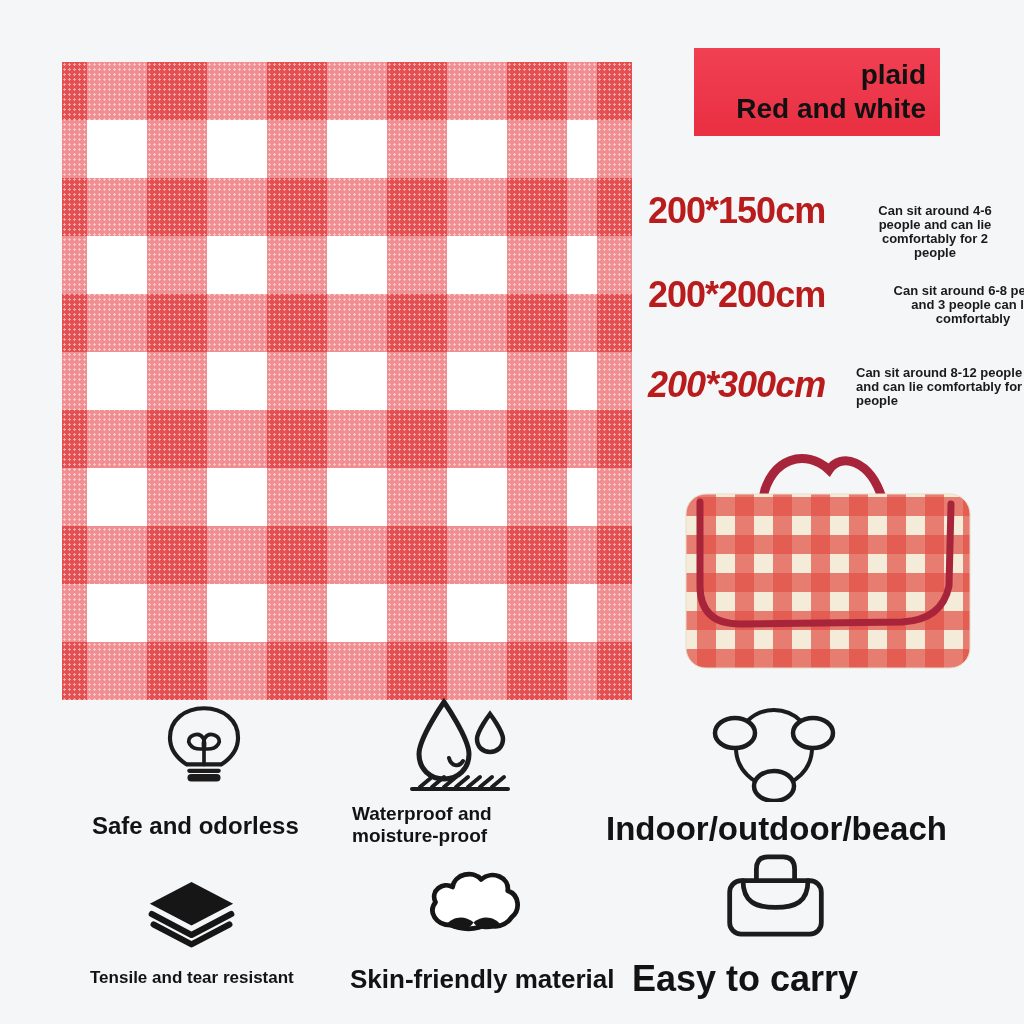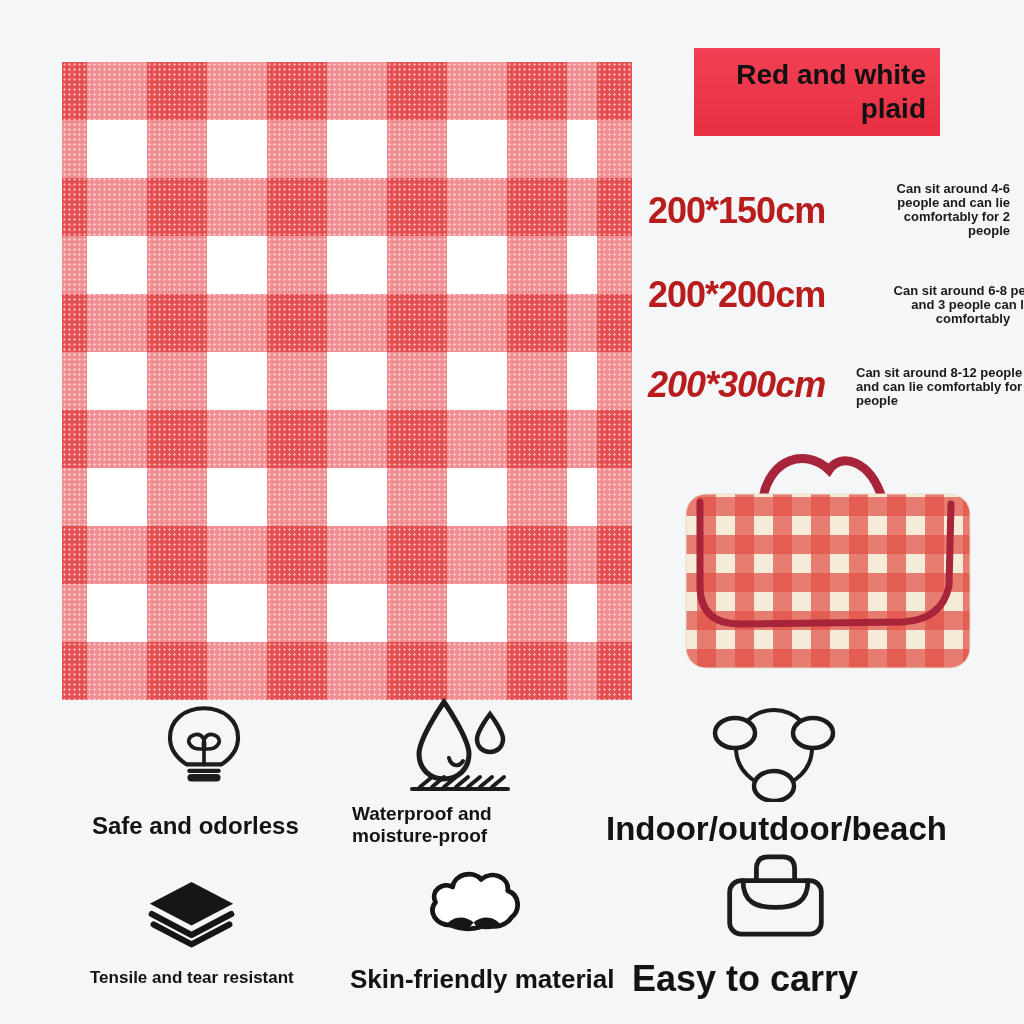--- a/index.html
+++ b/index.html
@@ -31,43 +31,43 @@
   .badge{
     left:694px;top:48px;width:246px;height:88px;
     background:linear-gradient(180deg,#f14053 0%,#e92f42 100%);
     text-align:right;box-sizing:border-box;padding:10px 14px 0 0;
   }
   .badge div{font-size:28px;font-weight:bold;line-height:1.2;color:#111;}
 
   
   .dim{font-size:36px;font-weight:bold;letter-spacing:-1px;color:#b91c1c;white-space:nowrap;}
   .desc{font-size:13px;font-weight:bold;line-height:1.08;color:#1a1a1a;}
-  .dim1{left:648px;top:190px;} .desc1{left:860px;top:182px;width:150px;text-align:right;}
+  .dim1{left:648px;top:190px;} .desc1{left:860px;top:204px;width:150px;text-align:center;}
   .dim2{left:648px;top:274px;} .desc2{left:852px;top:284px;width:160px;text-align:center;margin-left:41px;}
   .dim3{left:648px;top:364px;font-style:italic;} .desc3{left:856px;top:366px;width:180px;text-align:left;}
 
   
   .f-label{font-weight:bold;text-align:left;color:#131313;}
   .lab-safe {left:92px; top:812px;width:250px;font-size:24px;}
   .lab-water{left:352px;top:803px;width:230px;font-size:19px;line-height:1.15;}
   .lab-place{left:606px;top:810px;width:360px;font-size:33px;}
   .lab-tens {left:90px; top:968px;width:250px;font-size:17px;}
   .lab-skin {left:350px;top:964px;width:270px;font-size:26px;}
   .lab-carry{left:632px;top:958px;width:290px;font-size:36px;}
 
   svg{display:block;}
 </style>
 </head>
 <body>
 
 <div class="abs plaid"></div>
 
 <div class="abs badge">
+  <div>plaid</div>
   <div>Red and white</div>
-  <div>plaid</div>
 </div>
 
 <div class="abs dim dim1">200*150cm</div>
 <div class="abs desc desc1">Can sit around 4-6 people and can lie comfortably for 2 people</div>
 <div class="abs dim dim2">200*200cm</div>
 <div class="abs desc desc2">Can sit around 6-8 people and 3 people can lie comfortably</div>
 <div class="abs dim dim3">200*300cm</div>
 <div class="abs desc desc3">Can sit around 8-12 people and can lie comfortably for 6 people</div>
 
 <div class="abs" style="left:678px;top:440px;">

